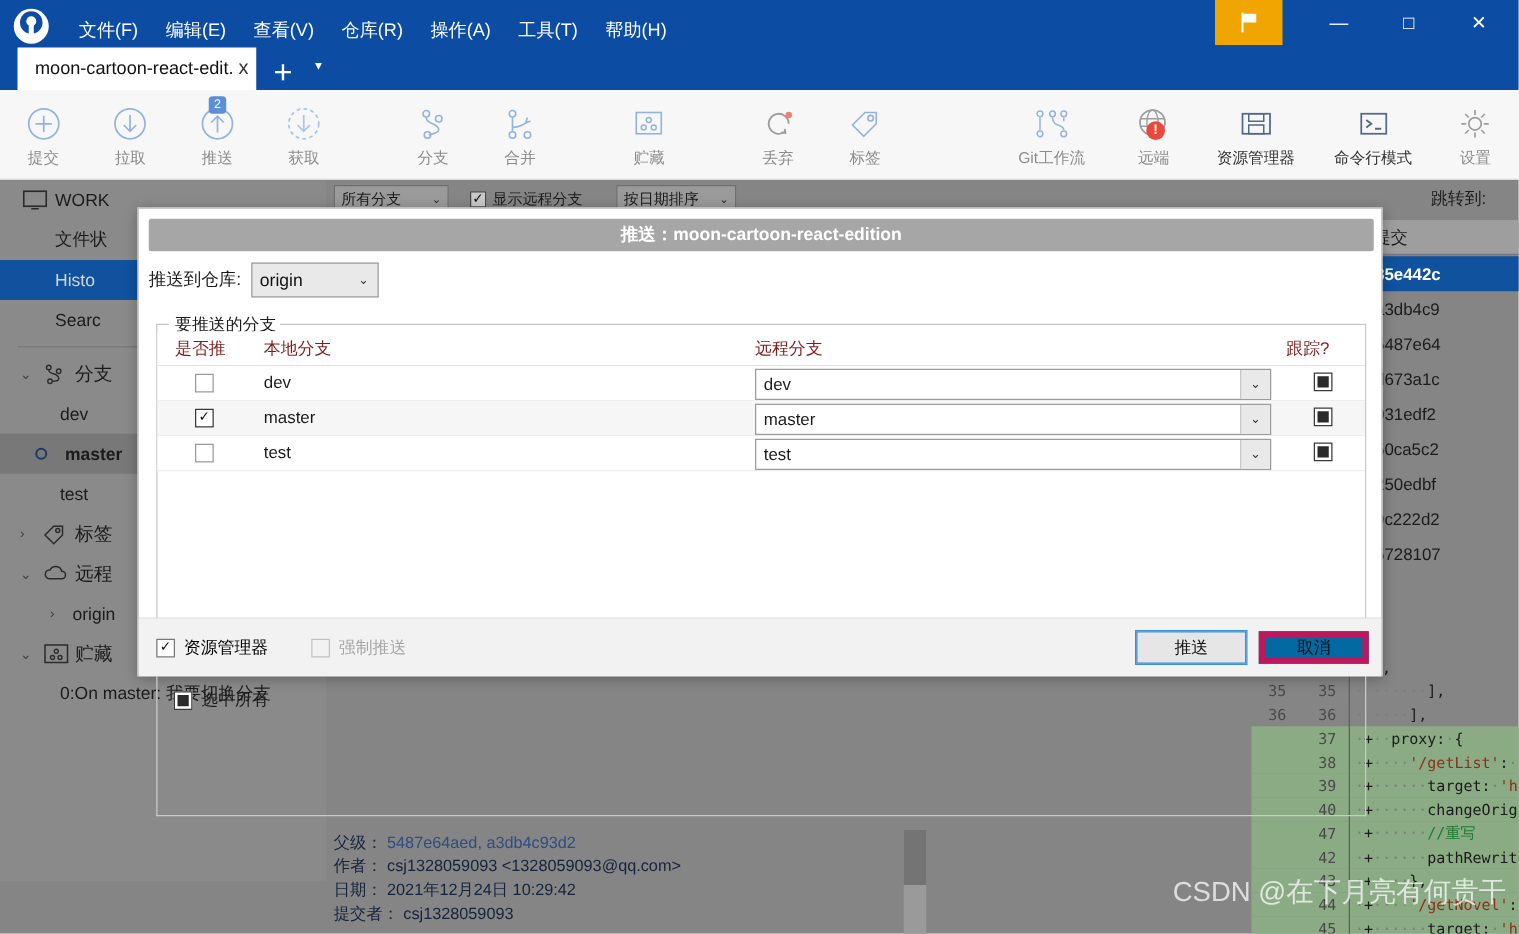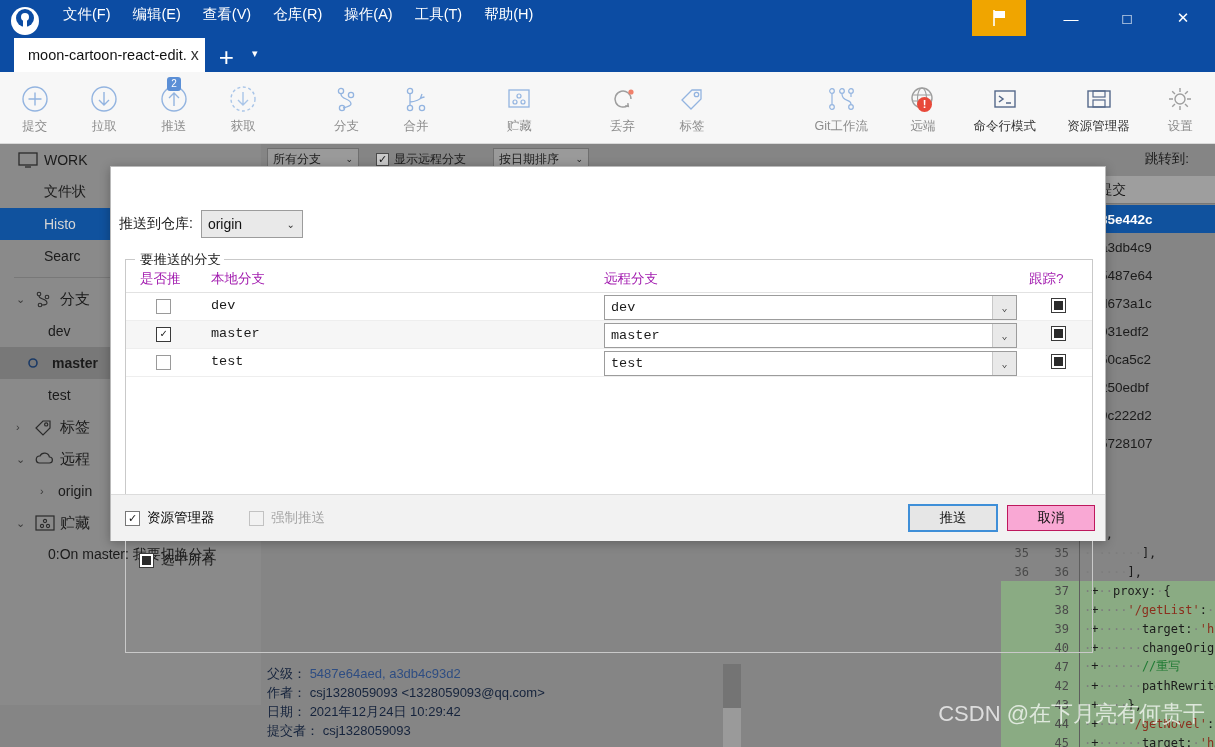--- a/index.html
+++ b/index.html
@@ -12,21 +12,21 @@
   #app { position: relative; width: 1215px; height: 747px; }
 
   
   .titlebar {
     position: absolute; left:0; top:0; width:1215px; height:72px;
     background: #0c4ca3;
   }
   .app-logo {
     position:absolute; left:10px; top:6px; width:30px; height:30px;
   }
-  .menubar { position:absolute; left:52px; top:0; height:28px; display:flex; align-items:center; }
+  .menubar { position:absolute; left:52px; top:11px; height:28px; display:flex; }
   .menu-item {
     color:#ffffff; font-size:14.5px; padding:4px 11px; white-space:nowrap; cursor:default;
   }
 
   .tabstrip { position:absolute; left:14px; top:38px; height:34px; display:flex; align-items:flex-end;text-align:right; }
   .tab-active {
     background:#ffffff; height:34px; display:flex; align-items:center;
     padding:0 6px 0 14px; font-size:14.5px; color:#111; position:relative; white-space:nowrap;
   }
   .tab-close { margin-left:4px; font-size:16px; color:#333; cursor:pointer; line-height:1; }
@@ -152,29 +152,29 @@
   .repo-select {
     width:102px; height:28px; background:#e9e9e9; border:1px solid #9c9c9c;
     font-size:14px; color:#111; display:flex; align-items:center; padding:0 6px; position:relative;
   }
   .repo-select .cv { position:absolute; right:7px; font-size:10px; color:#333; }
   .repo-url {
     flex:1; height:28px; margin-left:8px; background:#fafafa; border:1px solid #cfcfcf;
     font-size:13.5px; color:#9b9b9b; display:flex; align-items:center; padding:0 8px;
   }
 
-  .groupbox { position:absolute; left:14px; top:84px; width:968px; height:402px;font-family:Liberation Mono, monospace; }
+  .groupbox { position:absolute; left:14px; top:84px; width:968px; height:402px; }
   .gb-border { position:absolute; left:0; top:8px; width:968px; height:394px; border:1px solid #c9c9c9; border-top:none; }
   .gb-top-l { position:absolute; left:0; top:8px; width:10px; height:1px; background:#c9c9c9; }
   .gb-top-r { position:absolute; left:86px; top:8px; width:882px; height:1px; background:#c9c9c9; }
   .gb-legend { position:absolute; left:12px; top:0px; font-size:13.5px; color:#1b1b1b; background:#fff; padding:0 3px; }
 
   .tbl { position:absolute; left:1px; top:14px; width:966px; height:113px; }
   .tbl-head { height:28px; border-bottom:1px solid #e2e2e2; position:relative; background:#fff; }
-  .tbl-head .th { position:absolute; top:5px; font-size:13.5px; color:#a21caf; }
+  .tbl-head .th { position:absolute; top:5px; font-size:13.5px; color:#7f1d1d; }
   .tbl-row { height:28px; position:relative; background:#ffffff; border-bottom:1px solid #eeeeee; }
   .tbl-row.alt { background:#f6f6f6; }
   .cb {
     width:15px; height:15px; border:1px solid #3a3a3a; background:#fff; display:inline-flex;
     align-items:center; justify-content:center; font-size:11px; color:#111; line-height:1;
   }
   .cb.filled::after { content:""; width:9px; height:9px; background:#2b2b2b; display:block; }
   .cb.off { border-color:#9a9a9a; }
   .cell-cb { position:absolute; left:30px; top:6px; }
   .cell-local { position:absolute; left:85px; top:5px; font-size:13.5px; color:#1b1b1b; }
@@ -189,21 +189,21 @@
     font-size:10px; color:#333;
   }
   .cell-track { position:absolute; left:925px; top:5px; }
 
   .selectall { position:absolute; left:14px; top:300px; display:flex; align-items:center; gap:7px; font-size:13.5px; color:#1b1b1b; }
   .modal-sep { position:absolute; left:0; top:327px; width:994px; height:1px; background:#dcdcdc; }
   .footer { position:absolute; left:0; top:328px; width:994px; height:46px; background:#f2f2f2; }
   .f-check { position:absolute; top:14px; display:flex; align-items:center; gap:7px; font-size:13.5px; }
   .btn {
     position:absolute; top:10px; height:26px; width:88px; display:flex; align-items:center;
-    justify-content:center; font-size:13.5px; color:#111; background:#f9a8d4; border:1px solid #be185d;
+    justify-content:center; font-size:13.5px; color:#111; background:#0369a1; border:5px solid #be185d;
     cursor:pointer;
   }
   .btn.primary { background:#e6e6e6; border:1px solid #3f8fd8; outline:1px solid #3f8fd8; }
 </style>
 </head>
 <body>
 
 <div id="app">
 
   <div class="titlebar">
@@ -378,37 +378,37 @@
             <path d="M4.5 11h19M4.5 17h19" stroke="#9e9e9e" stroke-width="1.1"></path>
           </svg>
         <span class="redex">!</span>
       </div>
       <div class="rb-lbl">远端</div>
     </div>
 
     <div class="rb-item wide dark">
       <div class="rb-ico">
         <svg width="30" height="30" viewBox="0 0 30 30">
+            <rect x="4" y="7" width="22" height="16" stroke="#54688a" stroke-width="1.4" fill="none"></rect>
+            <rect x="9" y="7" width="12" height="6" stroke="#54688a" stroke-width="1.2" fill="none"></rect>
+            <rect x="9" y="16" width="12" height="7" stroke="#54688a" stroke-width="1.2" fill="none"></rect>
+          </svg>
+      </div>
+      <div class="rb-lbl">资源管理器</div>
+    </div>
+
+    <div class="rb-item wide dark">
+      <div class="rb-ico">
+        <svg width="30" height="30" viewBox="0 0 30 30">
             <rect x="5" y="7" width="20" height="16" stroke="#54688a" stroke-width="1.4" fill="none"></rect>
             <path d="M9 12l4 3-4 3" stroke="#54688a" stroke-width="1.5" fill="none"></path>
             <path d="M16 19h5" stroke="#54688a" stroke-width="1.5"></path>
           </svg>
       </div>
       <div class="rb-lbl">命令行模式</div>
-    </div>
-
-    <div class="rb-item wide dark">
-      <div class="rb-ico">
-        <svg width="30" height="30" viewBox="0 0 30 30">
-            <rect x="4" y="7" width="22" height="16" stroke="#54688a" stroke-width="1.4" fill="none"></rect>
-            <rect x="9" y="7" width="12" height="6" stroke="#54688a" stroke-width="1.2" fill="none"></rect>
-            <rect x="9" y="16" width="12" height="7" stroke="#54688a" stroke-width="1.2" fill="none"></rect>
-          </svg>
-      </div>
-      <div class="rb-lbl">资源管理器</div>
     </div>
 
     <div class="rb-item">
       <div class="rb-ico">
         <svg width="30" height="30" viewBox="0 0 30 30">
             <circle cx="15" cy="15" r="5" stroke="#9e9e9e" stroke-width="1.4" fill="none"></circle>
             <g stroke="#9e9e9e" stroke-width="1.4">
               <path d="M15 4v4M15 22v4M4 15h4M22 15h4M7.2 7.2l2.8 2.8M20 20l2.8 2.8M22.8 7.2L20 10M10 20l-2.8 2.8"></path>
             </g>
           </svg>
@@ -629,20 +629,21 @@
           </div>
 
       </div>
 
       <div class="watermark">CSDN @在下月亮有何贵干</div>
     </div>
   </div>
 
   <div class="modal">
 
+    <div class="modal-title">推送：moon-cartoon-react-edition</div>
 
     <div class="repo-row">
       <span class="repo-label">推送到仓库:</span>
       <div class="repo-select">
         <span>origin</span>
         <span class="cv">⌄</span>
       </div>
     </div>
 
     <div class="groupbox">

